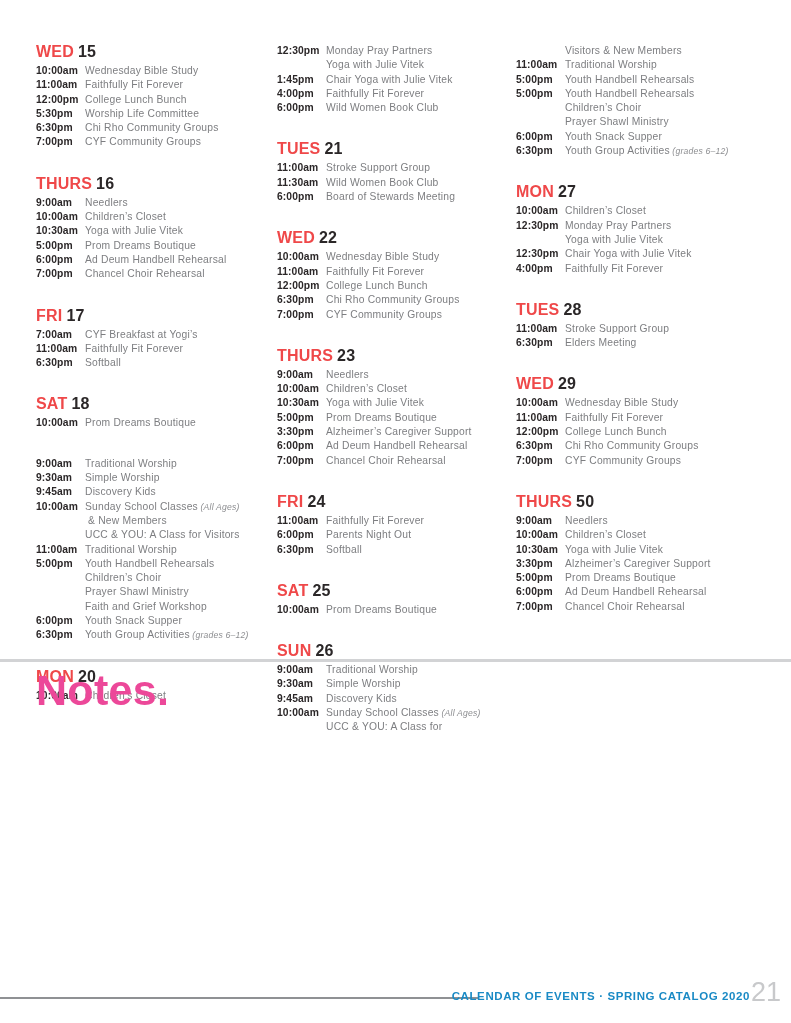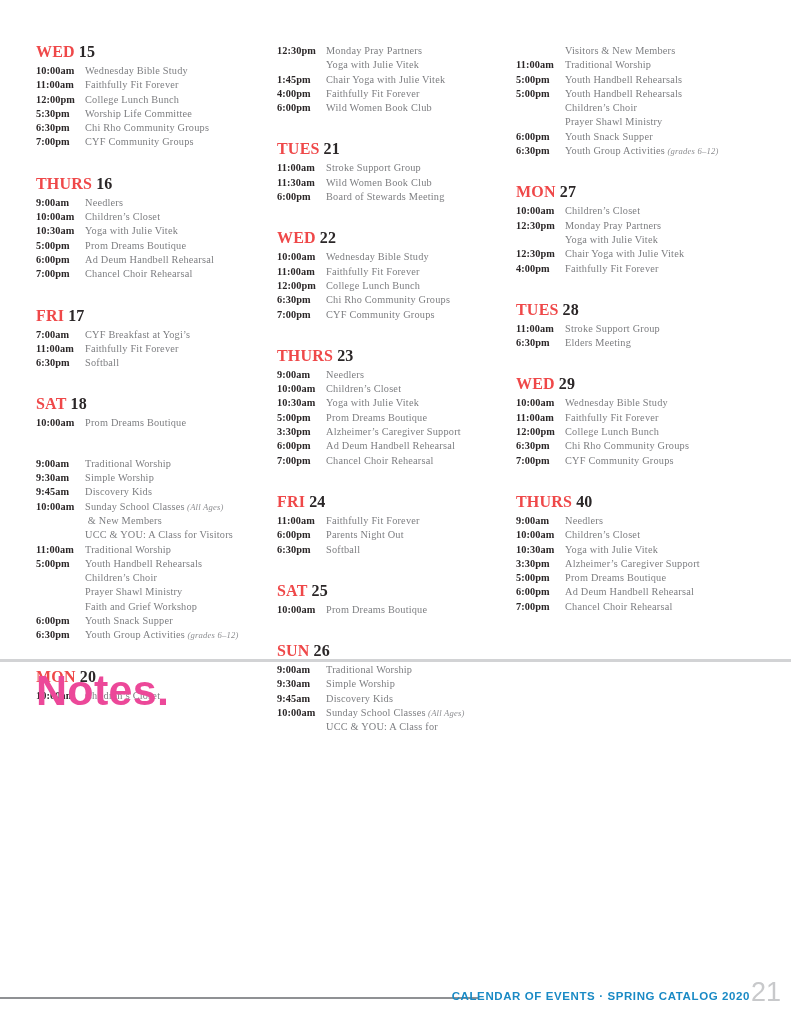--- a/index.html
+++ b/index.html
@@ -2,21 +2,21 @@
 <html><head>
 <meta charset="utf-8">
 <style>
   * { margin:0; padding:0; box-sizing:border-box; }
   html,body { background:#ffffff; }
   .page {
     position:relative; width:791px; height:1023px; background:#ffffff;
     font-family:"Liberation Sans","DejaVu Sans",sans-serif; overflow:hidden;
     margin:0 auto;
   }
-  .cal-col { position:absolute; top:44px; width:242px;font-family:Liberation Serif, serif; }
+  .cal-col { position:absolute; top:44px; width:242px; }
   #col-1 { left:36px; }
   #col-2 { left:277px; }
   #col-3 { left:516px; }
 
   .day-section + .day-section { margin-top:26px; }
 
   .day-header {
     font-size:16px; line-height:16px; font-weight:bold; letter-spacing:0.2px;
     margin-bottom:4px; color:#2b2728; white-space:nowrap;
   }
@@ -418,21 +418,21 @@
         <div class="event-row">
           <span class="event-time">6:30pm</span>
           <span class="event-text">Chi Rho Community Groups</span>
         </div>
         <div class="event-row">
           <span class="event-time">7:00pm</span>
           <span class="event-text">CYF Community Groups</span>
         </div>
       </section>
       <section class="day-section">
-        <h2 class="day-header"><span class="day-name">THURS</span><span class="day-num">40</span></h2>
+        <h2 class="day-header"><span class="day-name">THURS</span><span class="day-num">50</span></h2>
         <div class="event-row">
           <span class="event-time">9:00am</span>
           <span class="event-text">Needlers</span>
         </div>
         <div class="event-row">
           <span class="event-time">10:00am</span>
           <span class="event-text">Children’s Closet</span>
         </div>
         <div class="event-row">
           <span class="event-time">10:30am</span>

